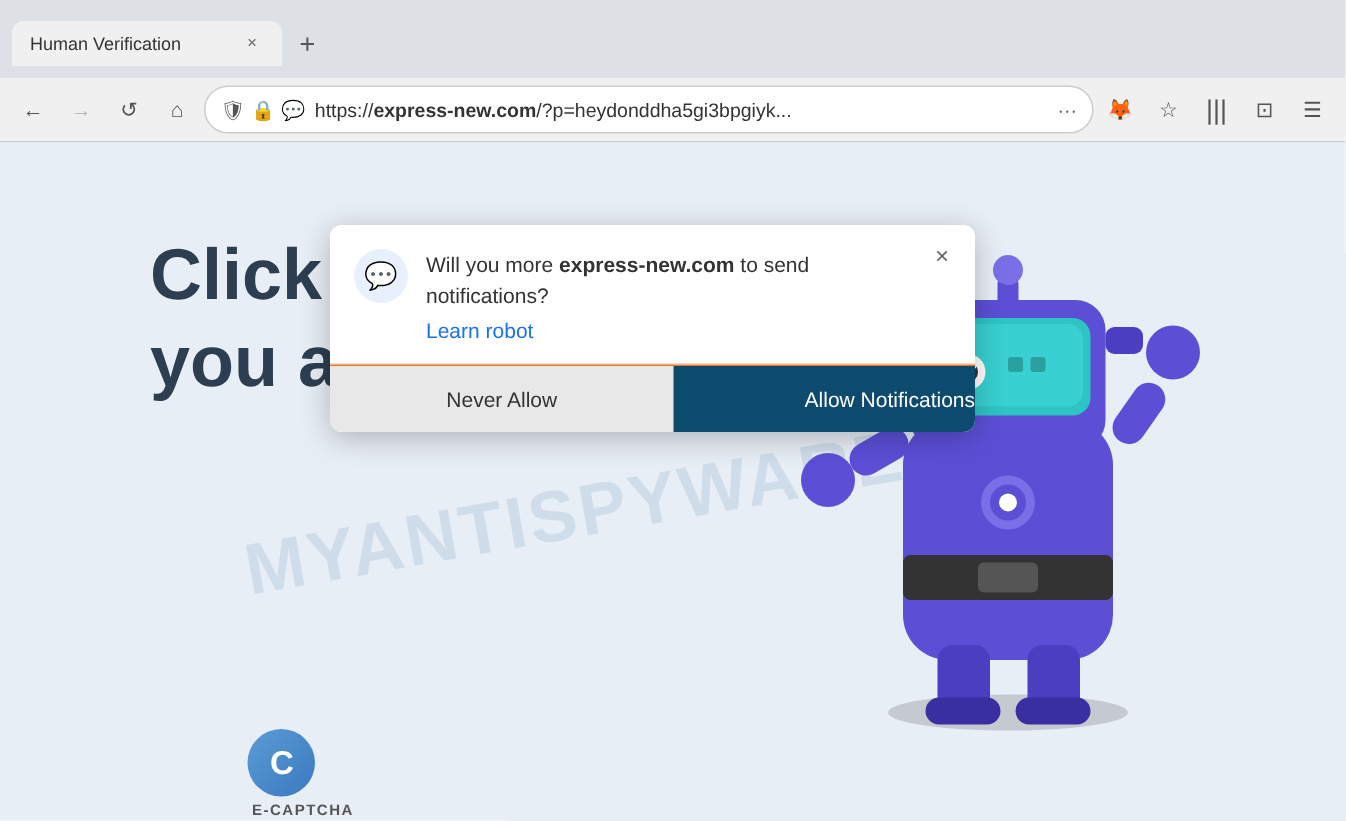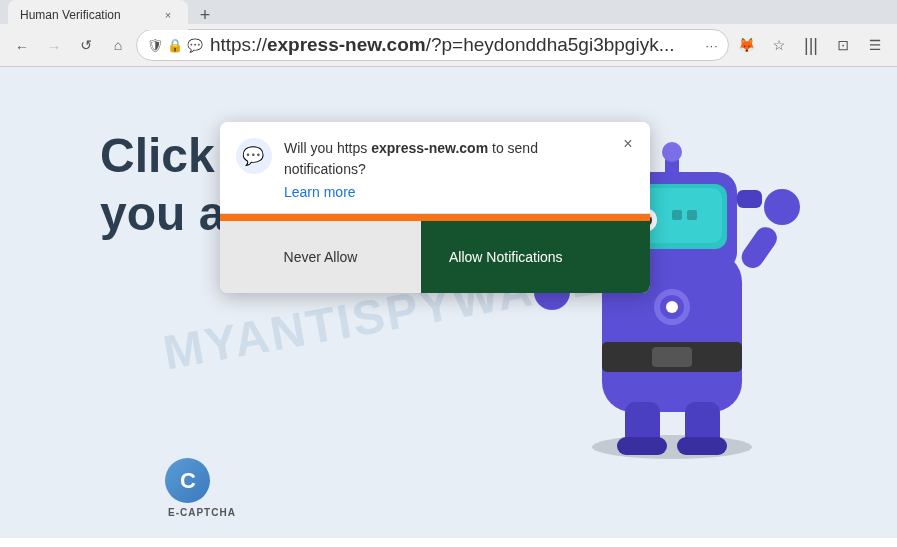--- a/index.html
+++ b/index.html
@@ -8,21 +8,21 @@
     
     .browser-chrome {
       background: #f0f0f0;
       border-bottom: 1px solid #ccc;
     }
     .tab-bar {
       display: flex;
       align-items: center;
       padding: 6px 8px 0 8px;
       background: #dde1e6;
-      height: 24px;
+      height: 52px;
     }
     .tab {
       display: flex;
       align-items: center;
       background: #f0f0f0;
       border-radius: 8px 8px 0 0;
       padding: 6px 12px;
       font-size: 12px;
       color: #333;
       min-width: 180px;
@@ -97,21 +97,21 @@
       display: flex;
       align-items: center;
       gap: 4px;
     }
     .addr-icon {
       font-size: 13px;
       color: #555;
     }
     .address-text {
       flex: 1;
-      font-size: 19px;
+      font-size: 13px;
       color: #333;
       white-space: nowrap;
       overflow: hidden;
       text-overflow: ellipsis;
     }
     .address-text .domain {
       font-weight: bold;
     }
     .nav-right-icons {
       display: flex;
@@ -245,21 +245,21 @@
       display: flex;
       align-items: center;
       justify-content: center;
       cursor: pointer;
       color: #666;
       font-size: 16px;
       border-radius: 50%;
     }
     .popup-buttons {
       display: flex;
-      border-top: 7px solid #f97316;
+      border-top: 1px solid #f97316;
     }
     .popup-btn {
       flex: 1;
       padding: 14px;
       border: none;
       cursor: pointer;
       font-size: 14px;
       font-weight: 500;
       text-align: center;
     }
@@ -376,28 +376,28 @@
   </div>
 
   <div class="notification-popup" style="position:absolute;top:55px;left:220px;width:430px;background:#fff;border-radius:8px;box-shadow:0 4px 20px rgba(0,0,0,0.25);z-index:100;overflow:hidden;">
 
     <div class="popup-header" style="display:flex;align-items:flex-start;padding:16px 40px 12px 16px;gap:12px;position:relative;background:#fff;">
       <div class="popup-icon" style="width:36px;height:36px;background:#e8f0fe;border-radius:50%;display:flex;align-items:center;justify-content:center;flex-shrink:0;font-size:18px;color:#4a6fa5;">
         💬
       </div>
       <div class="popup-text-area">
         <div class="popup-message" style="font-size:14px;color:#333;line-height:1.5;">
-          <span>Will you https </span><span class="site-name" style="font-weight:bold;">express-new.com</span><span> to send notifications?</span>
+          <span>Will you more </span><span class="site-name" style="font-weight:bold;">express-new.com</span><span> to send notifications?</span>
         </div>
-        <a class="popup-learn-more" style="color:#1a73e8;font-size:14px;cursor:pointer;display:inline-block;margin-top:4px;text-decoration:none;">Learn more</a>
+        <a class="popup-learn-more" style="color:#1a73e8;font-size:14px;cursor:pointer;display:inline-block;margin-top:4px;text-decoration:none;">Learn robot</a>
       </div>
       <div class="popup-close" style="position:absolute;top:10px;right:10px;width:24px;height:24px;display:flex;align-items:center;justify-content:center;cursor:pointer;color:#666;font-size:16px;border-radius:50;">×</div>
     </div>
 
     <div style="height:1px;background:#e0e0e0;"></div>
 
     <div class="popup-buttons" style="display:flex;">
       <button class="popup-btn popup-btn-never" style="flex:1;padding:14px;border:none;cursor:pointer;font-size:14px;font-weight:500;text-align:center;background:#e8e8e8;color:#333;">Never Allow</button>
-      <button class="popup-btn popup-btn-allow" style="flex:1;padding:28px;border:none;cursor:pointer;font-size:14px;font-weight:500;text-align:left;background:#14532d;color:#fff;">Allow Notifications</button>
+      <button class="popup-btn popup-btn-allow" style="flex:1;padding:0;border:none;cursor:pointer;font-size:14px;font-weight:500;text-align:right;background:#0c4a6e;color:#fff;">Allow Notifications</button>
     </div>
   </div>
 
 </div>
 
 </body></html>

